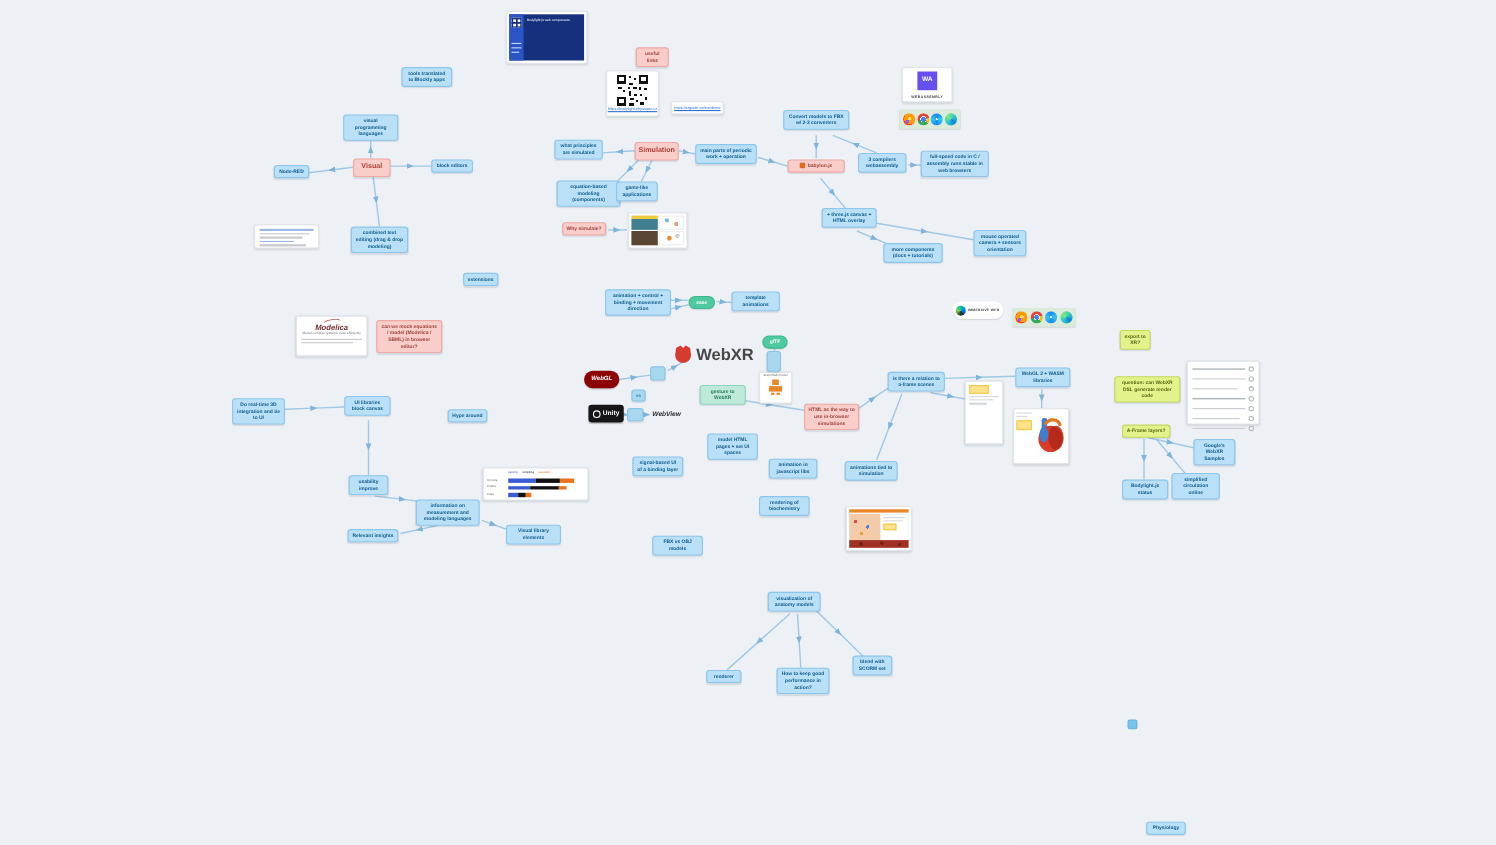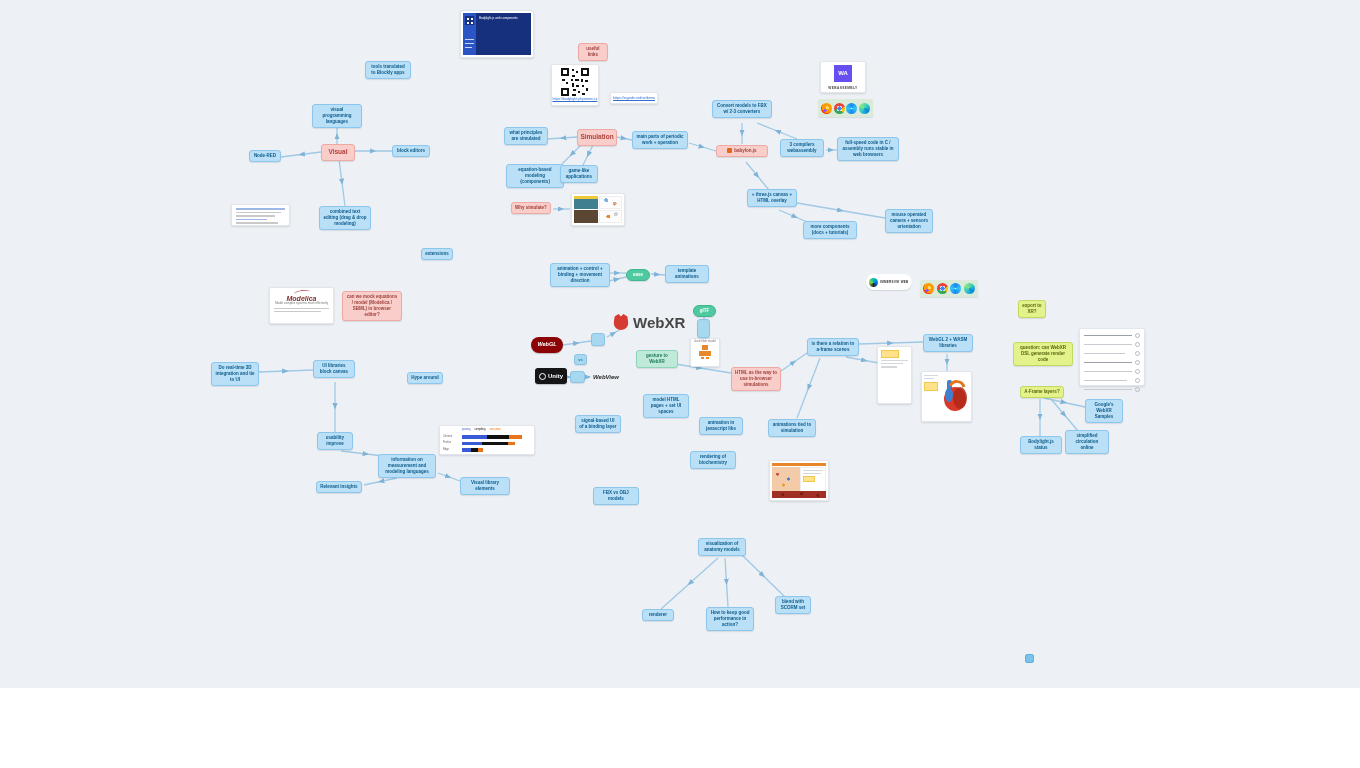--- a/index.html
+++ b/index.html
@@ -1,17 +1,17 @@
 <!DOCTYPE html>
 <html><head>
 <meta charset="utf-8">
 <style>
   html,body{margin:0;padding:0;}
   body{font-family:"Liberation Sans",sans-serif;}
-  #board{position:relative;width:1360px;height:688px;background:#edf0f4;overflow:hidden;}
+  #board{position:relative;width:1360px;height:768px;background:#edf0f4;overflow:hidden;}
   #edges{position:absolute;left:0;top:0;z-index:1;}
   .node{position:absolute;z-index:3;box-sizing:border-box;border-radius:3px;
         padding:2px 3px;text-align:center;font-weight:600;font-size:4.5px;line-height:1.35;
         box-shadow:0 1px 1px rgba(40,60,90,.12);word-wrap:break-word;}
   .blue{background:#b9e0f7;border:1px solid #8cc6ec;color:#0e5a8a;}
   .pink{background:#f9cdc9;border:1px solid #efa9a3;color:#9c3f39;}
   .pinkbig{background:#f9cdc9;border:1px solid #efa9a3;color:#b0423b;font-size:6.5px;padding:3px 2px;}
   .green{background:#e4f28c;border:1px solid #c3d95e;color:#55660f;}
   .mint{background:#4fc99f;border:1px solid #3bb88d;color:#fff;border-radius:6px;}
   .mintlight{background:#bfe9d9;border:1px solid #8fd4ba;color:#1e7a5a;}

